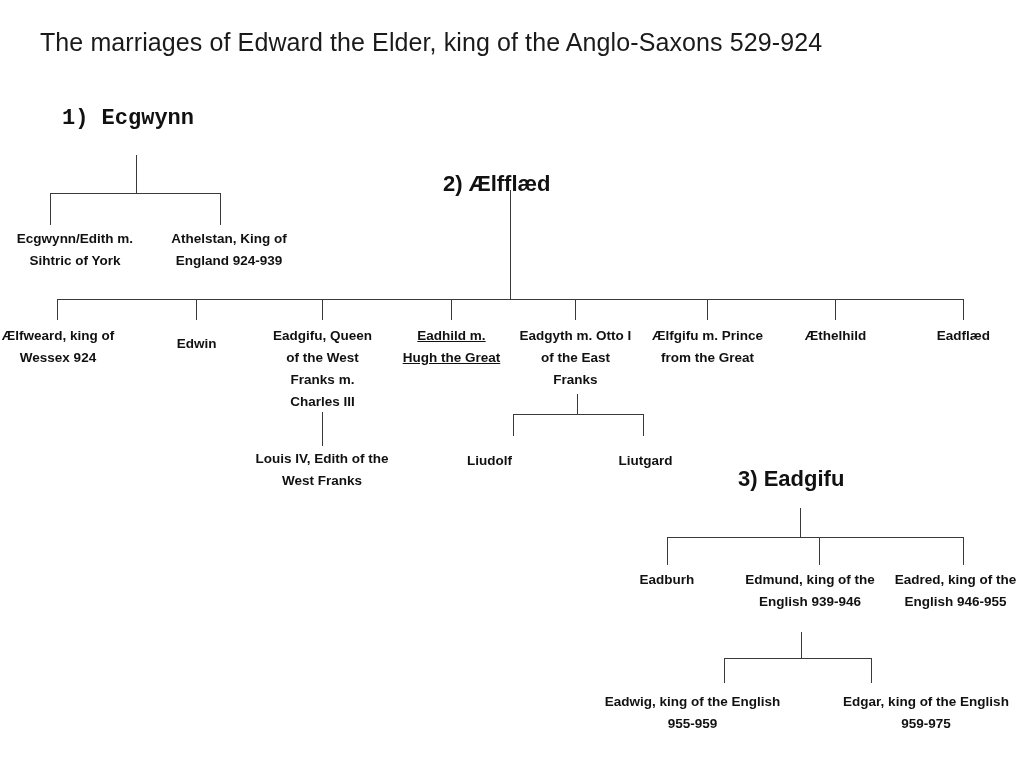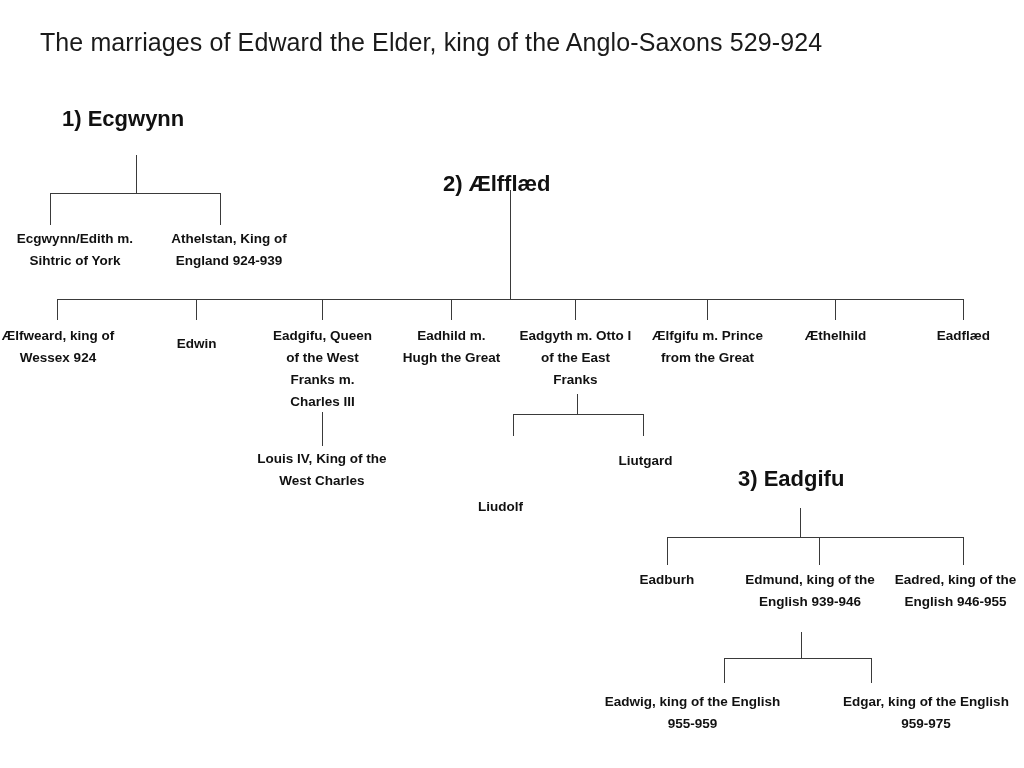--- a/index.html
+++ b/index.html
@@ -55,21 +55,21 @@
   .line.v { width: 1.4px; }
   .line.h { height: 1.4px; }
 </style>
 </head>
 <body>
 
 <div id="chart-canvas">
 
   <div class="title">The marriages of Edward the Elder, king of the Anglo-Saxons 529-924</div>
 
-  <div class="marriage-heading" style="left:62px; top:106px;">1) Ecgwynn</div>
+  <div class="marriage-heading" style="left:62px; top:106px;font-family:Liberation Mono, monospace;">1) Ecgwynn</div>
 
   <div class="line v" style="left:136px; top:155px; height:39px;"></div>
   <div class="line h" style="left:50px; top:193px; width:171px;"></div>
   <div class="line v" style="left:50px; top:193px; height:32px;"></div>
   <div class="line v" style="left:220px; top:193px; height:32px;"></div>
 
   <div class="node" style="left:0px; top:228px; width:150px;">Ecgwynn/Edith m. Sihtric of York</div>
   <div class="node" style="left:150px; top:228px; width:158px;">Athelstan, King of England 924-939</div>
 
   <div class="marriage-heading" style="left:443px; top:139px;margin-top:32px;">2) Ælfflæd</div>
@@ -82,34 +82,34 @@
   <div class="line v" style="left:322px; top:299px; height:21px;"></div>
   <div class="line v" style="left:451px; top:299px; height:21px;"></div>
   <div class="line v" style="left:575px; top:299px; height:21px;"></div>
   <div class="line v" style="left:707px; top:299px; height:21px;"></div>
   <div class="line v" style="left:835px; top:299px; height:21px;"></div>
   <div class="line v" style="left:963px; top:299px; height:21px;"></div>
 
   <div class="node" style="left:0px; top:325px; width:116px;">Ælfweard, king of Wessex 924</div>
   <div class="node" style="left:144px; top:333px; width:105px;">Edwin</div>
   <div class="node" style="left:266px; top:325px; width:113px;">Eadgifu, Queen of the West Franks m. Charles III</div>
-  <div class="node" style="left:400px; top:325px; width:103px;">Eadhild m. Hugh the Great</div>
+  <div class="node" style="left:400px; top:325px; width:103px;text-decoration:underline;">Eadhild m. Hugh the Great</div>
   <div class="node" style="left:518px; top:325px; width:115px;">Eadgyth m. Otto I of the East Franks</div>
   <div class="node" style="left:652px; top:325px; width:111px;">Ælfgifu m. Prince from the Great</div>
   <div class="node" style="left:779px; top:325px; width:113px;">Æthelhild</div>
   <div class="node" style="left:912px; top:325px; width:103px;text-align:center;">Eadflæd</div>
 
   <div class="line v" style="left:322px; top:412px; height:34px;"></div>
-  <div class="node" style="left:242px; top:448px; width:160px;">Louis IV, King of the West Charles</div>
+  <div class="node" style="left:242px; top:448px; width:160px;">Louis IV, Edith of the West Franks</div>
 
   <div class="line v" style="left:577px; top:394px; height:21px;"></div>
   <div class="line h" style="left:513px; top:414px; width:131px;"></div>
   <div class="line v" style="left:513px; top:414px; height:22px;"></div>
   <div class="line v" style="left:643px; top:414px; height:22px;"></div>
-  <div class="node" style="left:450px; top:450px; width:101px;margin-top:46px;">Liudolf</div>
+  <div class="node" style="left:439px; top:450px; width:101px;">Liudolf</div>
   <div class="node" style="left:595px; top:450px; width:101px;">Liutgard</div>
 
   <div class="marriage-heading" style="left:738px; top:466px;">3) Eadgifu</div>
 
   <div class="line v" style="left:800px; top:508px; height:30px;"></div>
   <div class="line h" style="left:667px; top:537px; width:297px;"></div>
   <div class="line v" style="left:667px; top:537px; height:28px;"></div>
   <div class="line v" style="left:819px; top:537px; height:28px;"></div>
   <div class="line v" style="left:963px; top:537px; height:28px;"></div>
 

